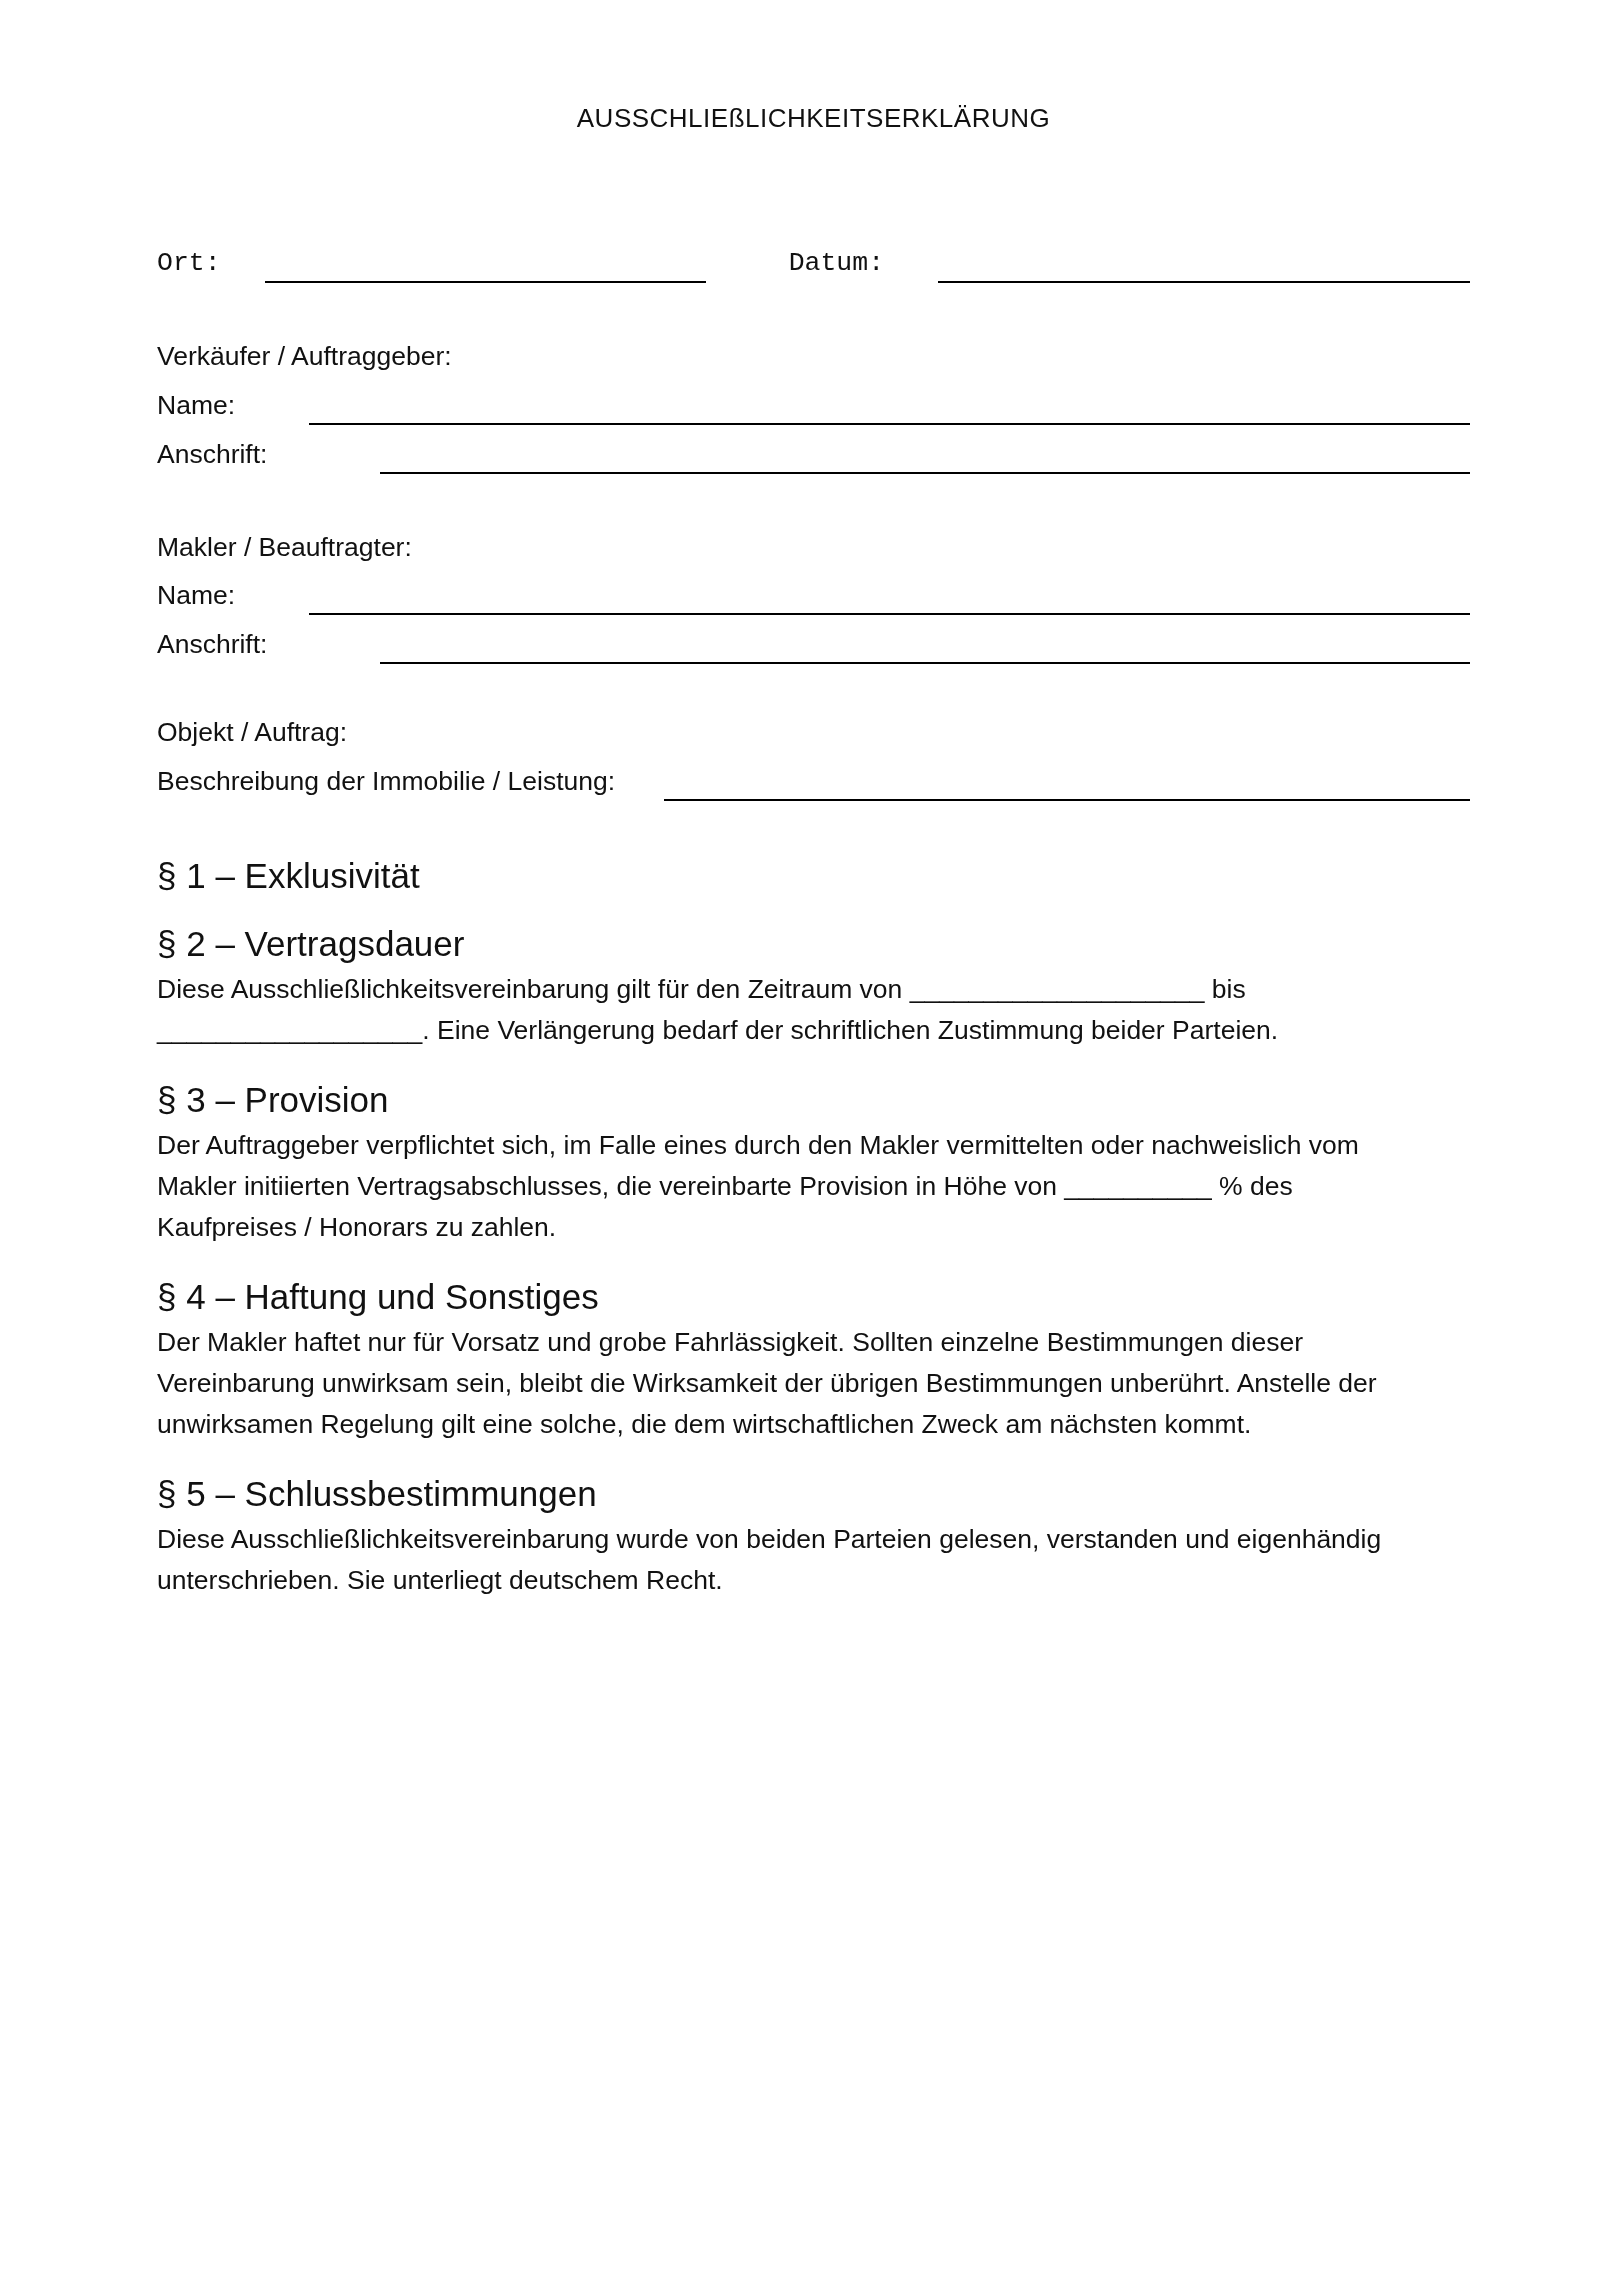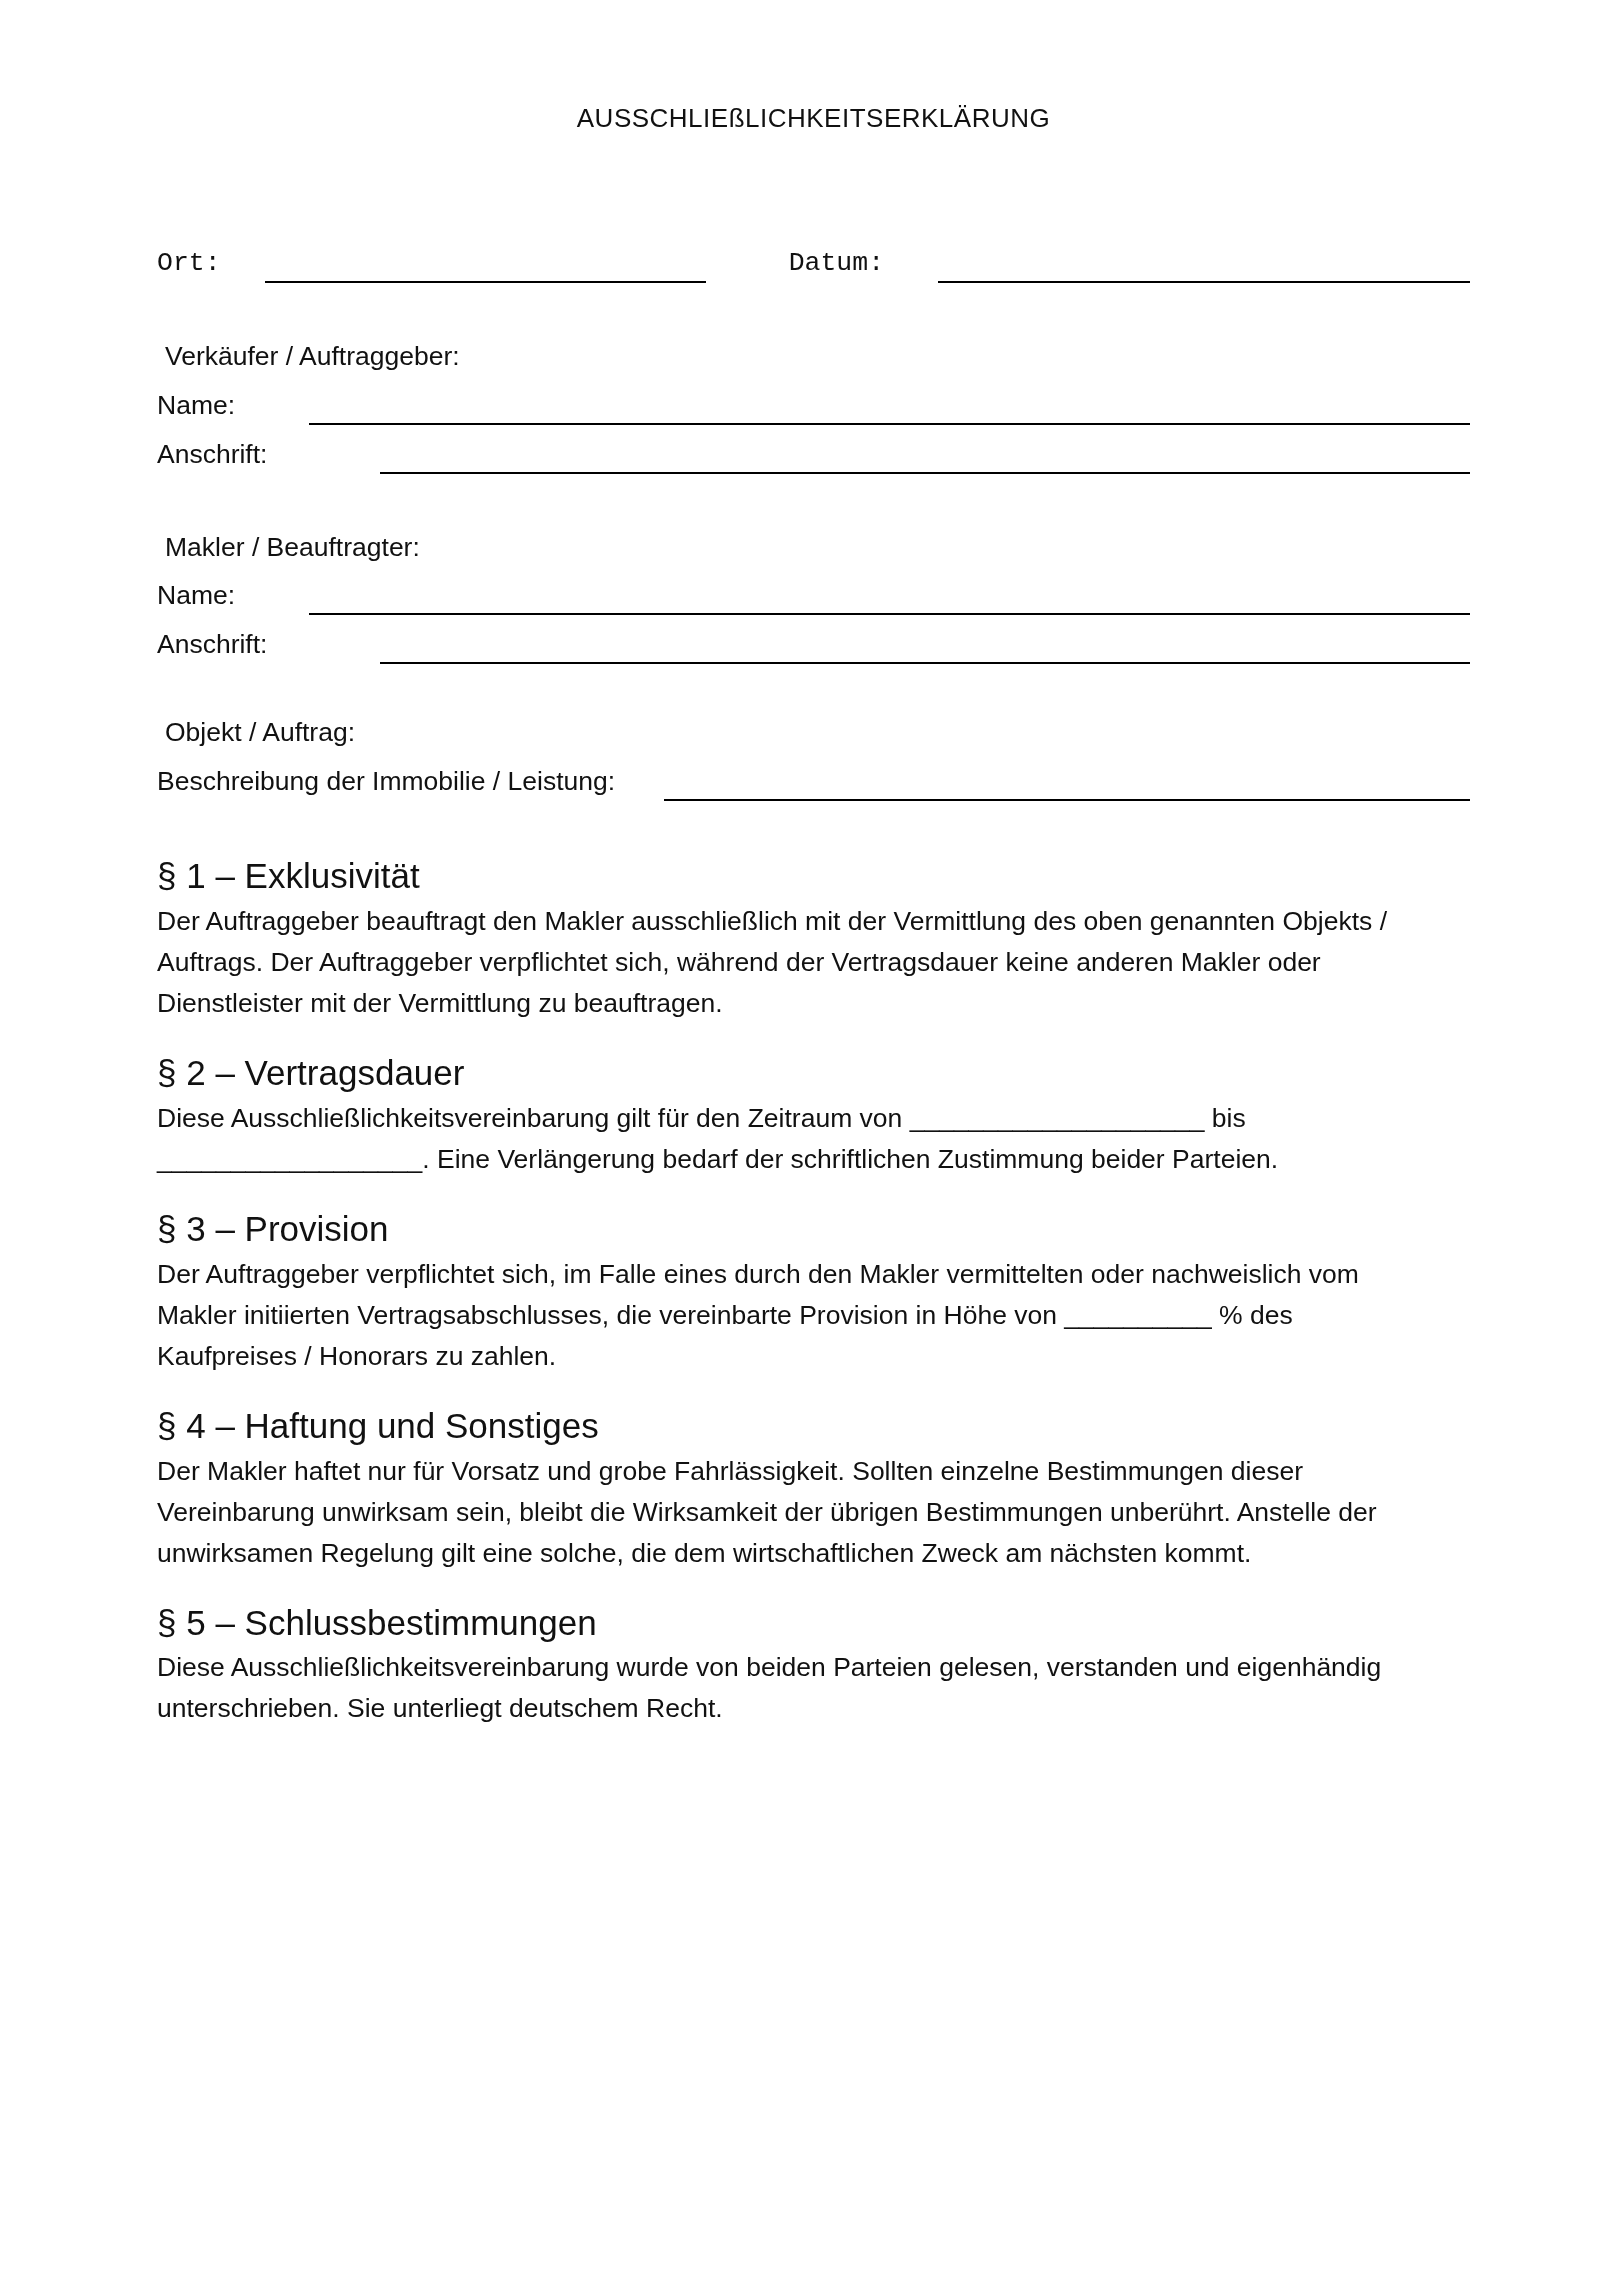--- a/index.html
+++ b/index.html
@@ -43,21 +43,21 @@
     height: 0;
     align-self: flex-end;
   }
   .meta-row { margin-top: 110px; font-family: Liberation Mono, monospace; }
   .meta-row .ort-line { width: 441px; margin-left: 44px; }
   .meta-row .datum-lbl { margin-left: 83px; }
   .meta-row .datum-line { flex: 1; margin-left: 54px; }
 
   .party { margin-top: 54px; }
   .group-heading {
-    margin: 8px;
+    margin: 0;
     font-size: 26.5px;
     font-weight: 400;
     line-height: 39px;
   }
   .field-row { margin-top: 9.8px; }
   .field-row .name-line { flex: 1; margin-left: 74px; }
   .field-row .addr-line { flex: 1; margin-left: 113px; }
 
   .object-block { margin-top: 49px; }
   .object-block .field-row .desc-line { flex: 1; margin-left: 49px; }
@@ -119,23 +119,20 @@
     <h3 class="group-heading">Objekt / Auftrag:</h3>
     <div class="row field-row">
       <span class="lbl">Beschreibung der Immobilie / Leistung:</span>
       <span class="fill-line desc-line"></span>
     </div>
   </div>
 
   <div class="sections">
     <div class="section first">
       <h2>§ 1 – Exklusivität</h2>
-      <p>Der Auftraggeber beauftragt den Makler ausschließlich mit der Vermittlung des oben genannten Objekts /
-Auftrags. Der Auftraggeber verpflichtet sich, während der Vertragsdauer keine anderen Makler oder
-Dienstleister mit der Vermittlung zu beauftragen.</p>
     </div>
     <div class="section">
       <h2>§ 2 – Vertragsdauer</h2>
       <p>Diese Ausschließlichkeitsvereinbarung gilt für den Zeitraum von ____________________ bis
 __________________. Eine Verlängerung bedarf der schriftlichen Zustimmung beider Parteien.</p>
     </div>
     <div class="section">
       <h2>§ 3 – Provision</h2>
       <p>Der Auftraggeber verpflichtet sich, im Falle eines durch den Makler vermittelten oder nachweislich vom
 Makler initiierten Vertragsabschlusses, die vereinbarte Provision in Höhe von __________ % des

